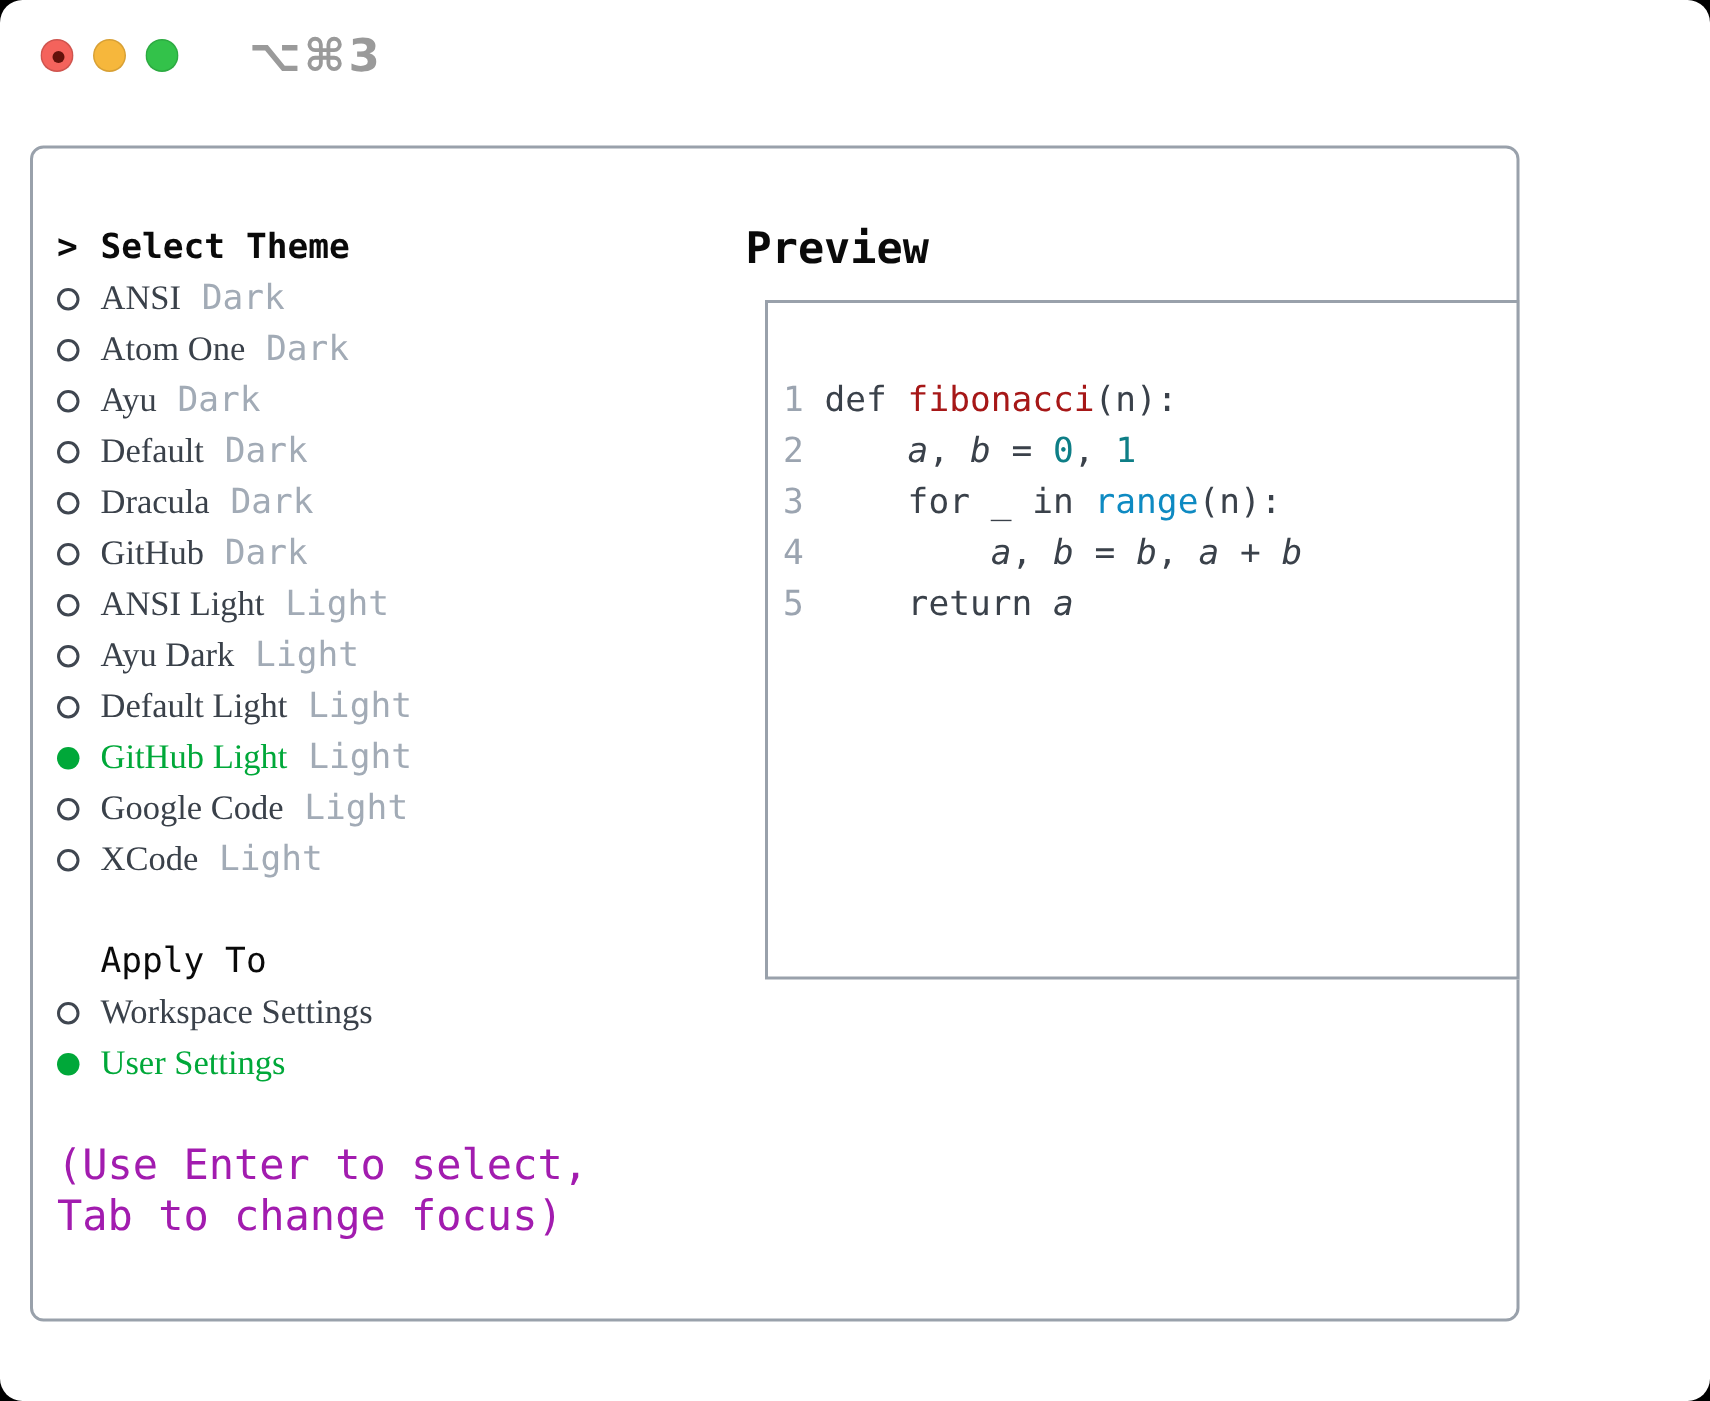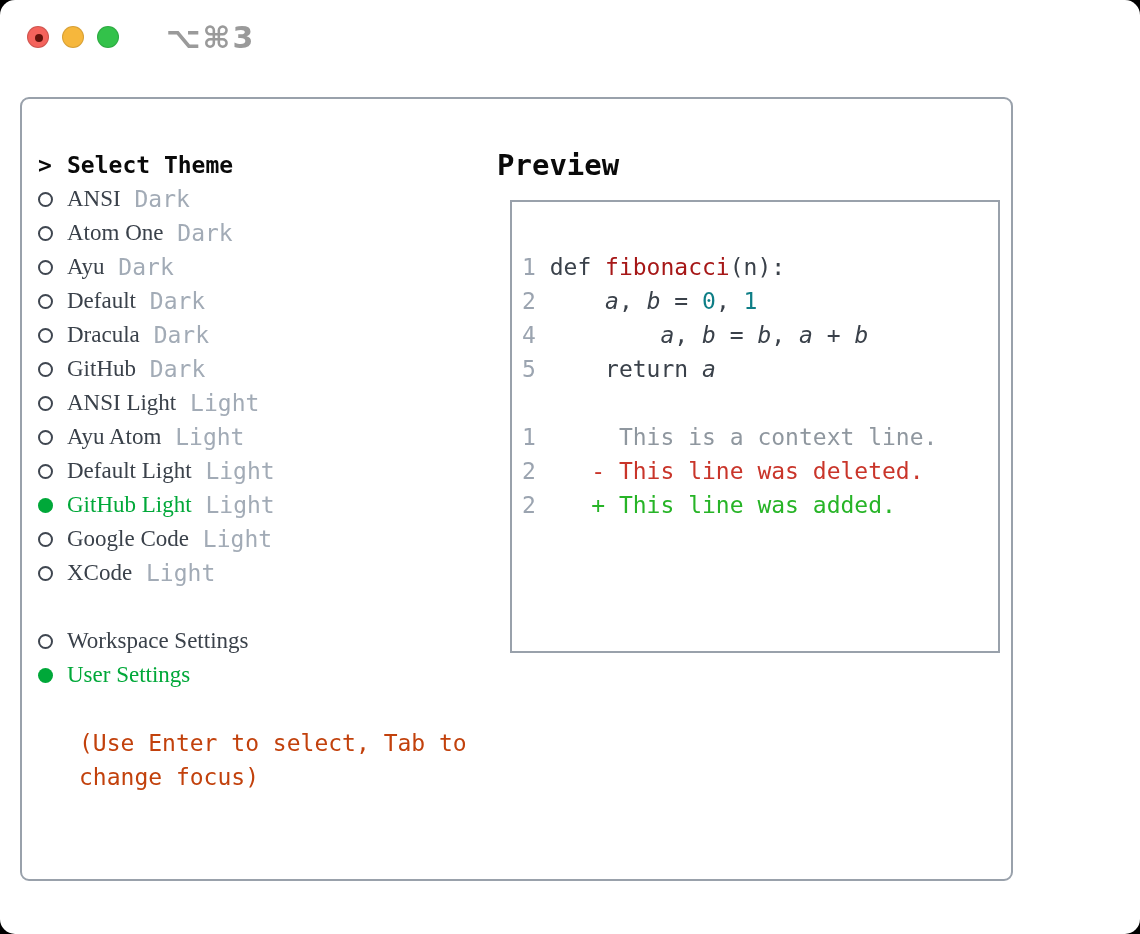--- a/index.html
+++ b/index.html
@@ -28,27 +28,27 @@
   .row{display:flex;align-items:center;height:34px;white-space:pre;}
   .marker{display:inline-block;width:29px;flex:0 0 29px;font-weight:bold;color:#0a0a0a;}
   .list-title{font-weight:bold;color:#0a0a0a;}
   .apply-title{color:#0a0a0a;}
   .bullet{box-sizing:border-box;width:15px;height:15px;border-radius:50%;border:2px solid #3f4650;margin:0 14px 0 0;flex:0 0 15px;}
   .bullet.sel{border:none;background:#00a839;}
   .item-name{color:#3a414a;font-family:Liberation Serif, serif;}
   .item-name.sel{color:#00a839;}
   .item-variant{color:#a2abb6;}
   .spacer{height:34px;}
-  .help{width:400px;color:#c2410c;font-size:23px;line-height:34px;margin-left:41px;}
+  .help{width:400px;color:#a21caf;font-size:28px;line-height:34px;}
   
   .preview-title{position:absolute;left:475px;top:49px;font-size:29px;line-height:34px;font-weight:bold;color:#0a0a0a;}
   .preview-box{
     position:absolute;left:488px;top:101px;width:472px;height:401px;
     border:2px solid #99a1ab;background:#fff;box-sizing:content-box;
-    padding:48px 4px 0 10px;overflow:hidden;
+    padding:48px 17px 0 10px;overflow:hidden;
   }
   .code-line{white-space:pre;font-size:23px;line-height:34px;color:#3a414a;}
   .ln{display:inline-block;width:2ch;color:#9ba4b0;}
   .seg-plain{color:#3a414a;}
   .seg-func{color:#a61717;}
   .seg-num{color:#0e7e86;}
   .seg-builtin{color:#0e8ac2;}
   .seg-var{color:#3a414a;font-style:italic;}
   .diff-block{margin-top:34px;}
   .diff-ctx{color:#8f979f;}
@@ -78,50 +78,50 @@
       </div>
 
       <div id="theme-list">
           <div class="row"><span class="bullet"></span><span class="item-name">ANSI</span><span class="item-variant"> Dark</span></div>
           <div class="row"><span class="bullet"></span><span class="item-name">Atom One</span><span class="item-variant"> Dark</span></div>
           <div class="row"><span class="bullet"></span><span class="item-name">Ayu</span><span class="item-variant"> Dark</span></div>
           <div class="row"><span class="bullet"></span><span class="item-name">Default</span><span class="item-variant"> Dark</span></div>
           <div class="row"><span class="bullet"></span><span class="item-name">Dracula</span><span class="item-variant"> Dark</span></div>
           <div class="row"><span class="bullet"></span><span class="item-name">GitHub</span><span class="item-variant"> Dark</span></div>
           <div class="row"><span class="bullet"></span><span class="item-name">ANSI Light</span><span class="item-variant"> Light</span></div>
-          <div class="row"><span class="bullet"></span><span class="item-name">Ayu Atom</span><span class="item-variant"> Light</span></div>
+          <div class="row"><span class="bullet"></span><span class="item-name">Ayu Dark</span><span class="item-variant"> Light</span></div>
           <div class="row"><span class="bullet"></span><span class="item-name">Default Light</span><span class="item-variant"> Light</span></div>
           <div class="row"><span class="bullet sel"></span><span class="item-name sel">GitHub Light</span><span class="item-variant"> Light</span></div>
           <div class="row"><span class="bullet"></span><span class="item-name">Google Code</span><span class="item-variant"> Light</span></div>
           <div class="row"><span class="bullet"></span><span class="item-name">XCode</span><span class="item-variant"> Light</span></div>
         </div>
 
       <div class="spacer"></div>
 
+      <div class="row">
+        <span class="marker"></span>
+        <span class="apply-title">Apply To</span>
+      </div>
 
       <div id="apply-options">
           <div class="row"><span class="bullet"></span><span class="item-name">Workspace Settings</span></div>
           <div class="row"><span class="bullet sel"></span><span class="item-name sel">User Settings</span></div>
         </div>
 
       <div class="spacer"></div>
 
       <div class="help">(Use Enter to select, Tab to change focus)</div>
     </div>
 
     <div class="preview-title">Preview</div>
 
     <div class="preview-box">
       <div id="code-block">
           <div class="code-line"><span class="ln">1</span><span class="seg-plain">def </span><span class="seg-func">fibonacci</span><span class="seg-plain">(n):</span></div>
           <div class="code-line"><span class="ln">2</span><span class="seg-plain">    </span><span class="seg-var">a</span><span class="seg-plain">, </span><span class="seg-var">b</span><span class="seg-plain"> = </span><span class="seg-num">0</span><span class="seg-plain">, </span><span class="seg-num">1</span></div>
+          <div class="code-line"><span class="ln">3</span><span class="seg-plain">    for _ in </span><span class="seg-builtin">range</span><span class="seg-plain">(n):</span></div>
           <div class="code-line"><span class="ln">4</span><span class="seg-plain">        </span><span class="seg-var">a</span><span class="seg-plain">, </span><span class="seg-var">b</span><span class="seg-plain"> = </span><span class="seg-var">b</span><span class="seg-plain">, </span><span class="seg-var">a</span><span class="seg-plain"> + </span><span class="seg-var">b</span></div>
           <div class="code-line"><span class="ln">5</span><span class="seg-plain">    return </span><span class="seg-var">a</span></div>
-        </div>
-      <div id="diff-block" class="diff-block">
-          <div class="code-line"><span class="ln">1</span><span class="diff-ctx">     This is a context line.</span></div>
-          <div class="code-line"><span class="ln">2</span><span class="diff-del">   - This line was deleted.</span></div>
-          <div class="code-line"><span class="ln">2</span><span class="diff-add">   + This line was added.</span></div>
         </div>
     </div>
 
   </div>
 </div>
 
 </body></html>

